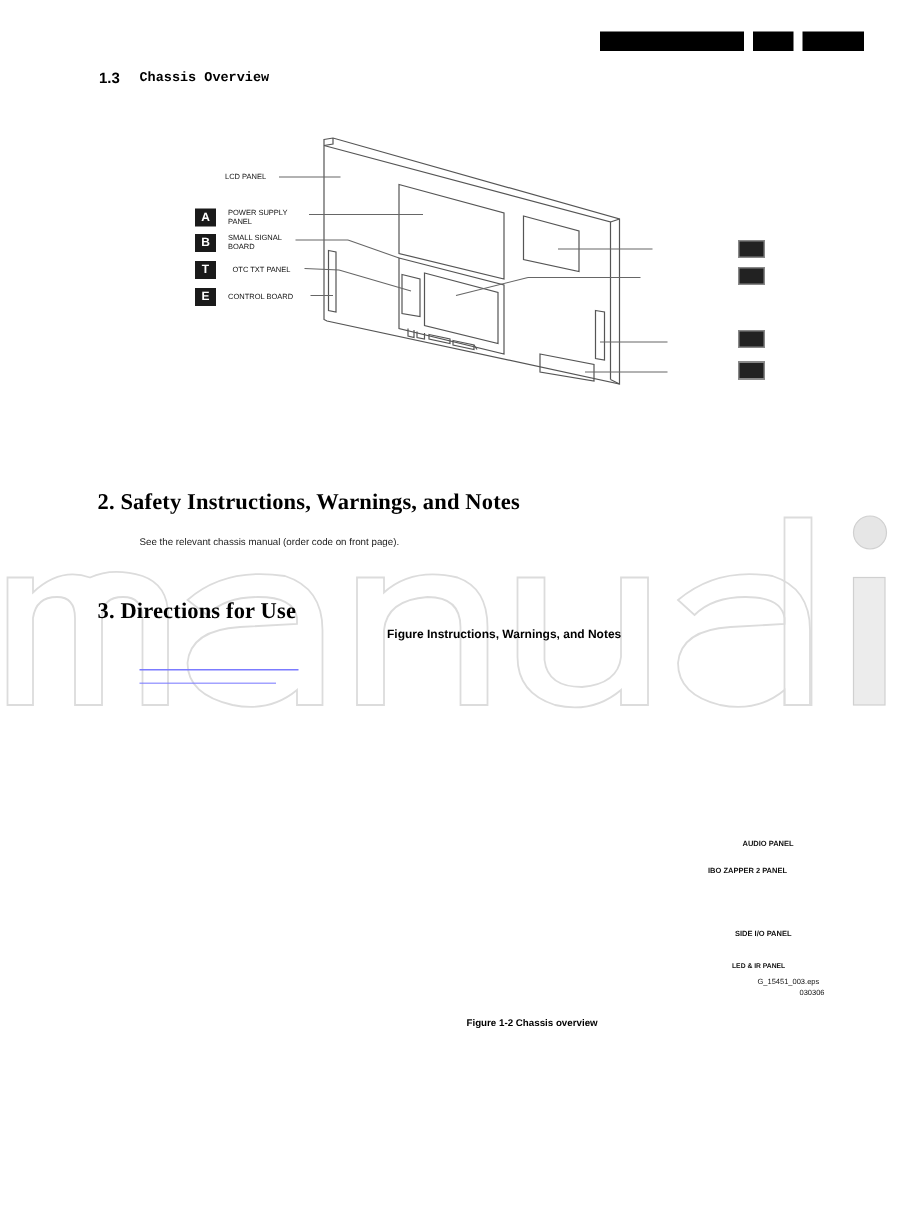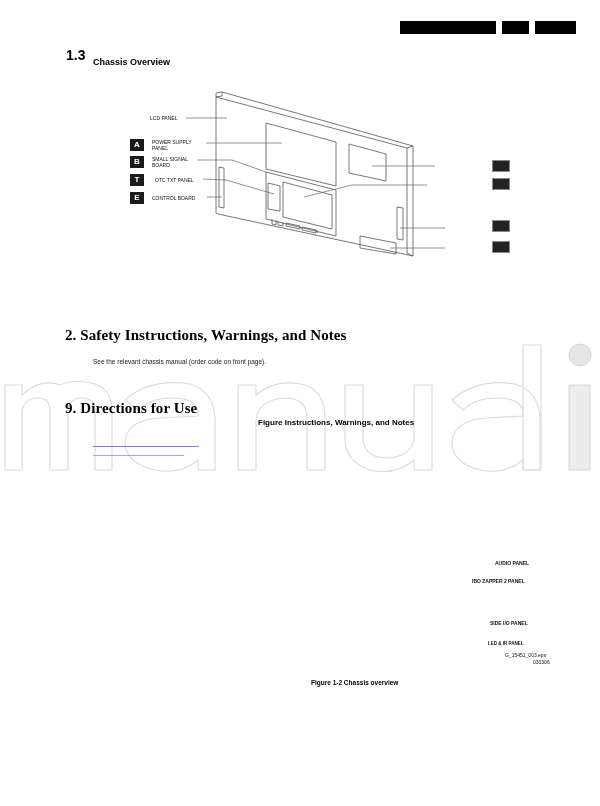--- a/index.html
+++ b/index.html
@@ -1,19 +1,19 @@
 <!DOCTYPE html>
 <html><head>
 <meta charset="utf-8">
 <style>
   html, body { margin: 0; padding: 0; background: #ffffff; }
   body { width: 600px; height: 806px; position: relative; overflow: hidden; font-family: "Liberation Sans", sans-serif; color: #000; }
   .abs { position: absolute; }
   .hdr-bar { position: absolute; top: 21px; height: 13px; background: #000; }
-  .sec-num { font-size: 14px; font-weight: bold; }
+  .sec-num { font-size: 10px; font-weight: bold; }
   .sec-title { font-size: 9px; font-weight: bold; }
   .h1 { font-size: 15px; font-weight: bold; letter-spacing: 0.1px; white-space: nowrap; font-family: Liberation Serif, serif; }
   .body-text { font-size: 6.5px; color: #222; white-space: nowrap; }
   .lbl { font-size: 5px; color: #111; white-space: nowrap; line-height: 6px; }
   .badge { position: absolute; width: 14px; height: 12px; background: #1a1a1a; color: #fff; font-size: 8px; font-weight: bold; text-align: center; line-height: 12px; }
   .rbadge { position: absolute; width: 18px; height: 12px; background: #222; border: 1px solid #888; box-sizing: border-box; }
   .rlbl { position: absolute; font-size: 5px; font-weight: bold; color: #111; white-space: nowrap; }
   .caption { font-size: 6.5px; font-weight: bold; white-space: nowrap; }
   .sub-title { font-size: 8px; font-weight: bold; white-space: nowrap; }
   .link-line { position: absolute; height: 1px; background: #7b7bff; }
@@ -40,21 +40,21 @@
 
   <circle cx="580" cy="355" r="11" fill="#e6e6e6" stroke="#d0d0d0" stroke-width="0.8"></circle>
   <rect x="569" y="385" width="21" height="85" fill="#ececec" stroke="#d0d0d0" stroke-width="0.8"></rect>
 </svg>
 
 <div class="hdr-bar" style="left:400px;width:96px;"></div>
 <div class="hdr-bar" style="left:502px;width:27px;"></div>
 <div class="hdr-bar" style="left:535px;width:41px;"></div>
 
 <div class="abs sec-num" style="left:66px;top:47px;">1.3</div>
-<div class="abs sec-title" style="left:93px;top:57px;">Chassis Overview</div>
+<div class="abs sec-title" style="left:93px;top:47px;font-family:Liberation Mono, monospace;">Chassis Overview</div>
 
 <div class="abs" style="left:0;top:0;width:600px;height:300px;">
   <svg width="600" height="300" viewBox="0 0 600 300" style="position:absolute;left:0;top:0;">
     <g fill="none" stroke="#555" stroke-width="0.8">
 
       <path d="M216,93 L222,92 L413,146 L413,256 L218,214 L216,213 Z"></path>
       <path d="M222,92 L222,96 L216,97"></path>
       <path d="M216,97 L407,148 L407,253"></path>
       <path d="M407,148 L413,146"></path>
       <path d="M407,253 L413,256"></path>
@@ -115,21 +115,21 @@
 
   <div class="rbadge" style="left:492px;top:160px;"></div>
   <div class="rbadge" style="left:492px;top:178px;"></div>
   <div class="rbadge" style="left:492px;top:220px;"></div>
   <div class="rbadge" style="left:492px;top:241px;"></div>
 </div>
 
 <div class="abs h1" style="left:65px;top:327px;">2. Safety Instructions, Warnings, and Notes</div>
 <div class="abs body-text" style="left:93px;top:358px;">See the relevant chassis manual (order code on front page).</div>
 
-<div class="abs h1" style="left:65px;top:400px;">9. Directions for Use</div>
+<div class="abs h1" style="left:65px;top:400px;">3. Directions for Use</div>
 <div class="abs sub-title" style="left:258px;top:418px;">Figure Instructions, Warnings, and Notes</div>
 <div class="link-line" style="left:93px;top:446px;width:106px;"></div>
 <div class="link-line" style="left:93px;top:455px;width:91px;opacity:0.7;"></div>
 
 <div class="rlbl" style="left:495px;top:560px;">AUDIO PANEL</div>
 <div class="rlbl" style="left:472px;top:578px;">IBO ZAPPER 2 PANEL</div>
 <div class="rlbl" style="left:490px;top:620px;">SIDE I/O PANEL</div>
 <div class="rlbl" style="left:488px;top:641px;font-size:4.5px;">LED &amp; IR PANEL</div>
 <div class="rlbl" style="left:505px;top:652px;font-weight:normal;">G_15451_003.eps</div>
 <div class="rlbl" style="left:533px;top:659px;font-weight:normal;">030306</div>

